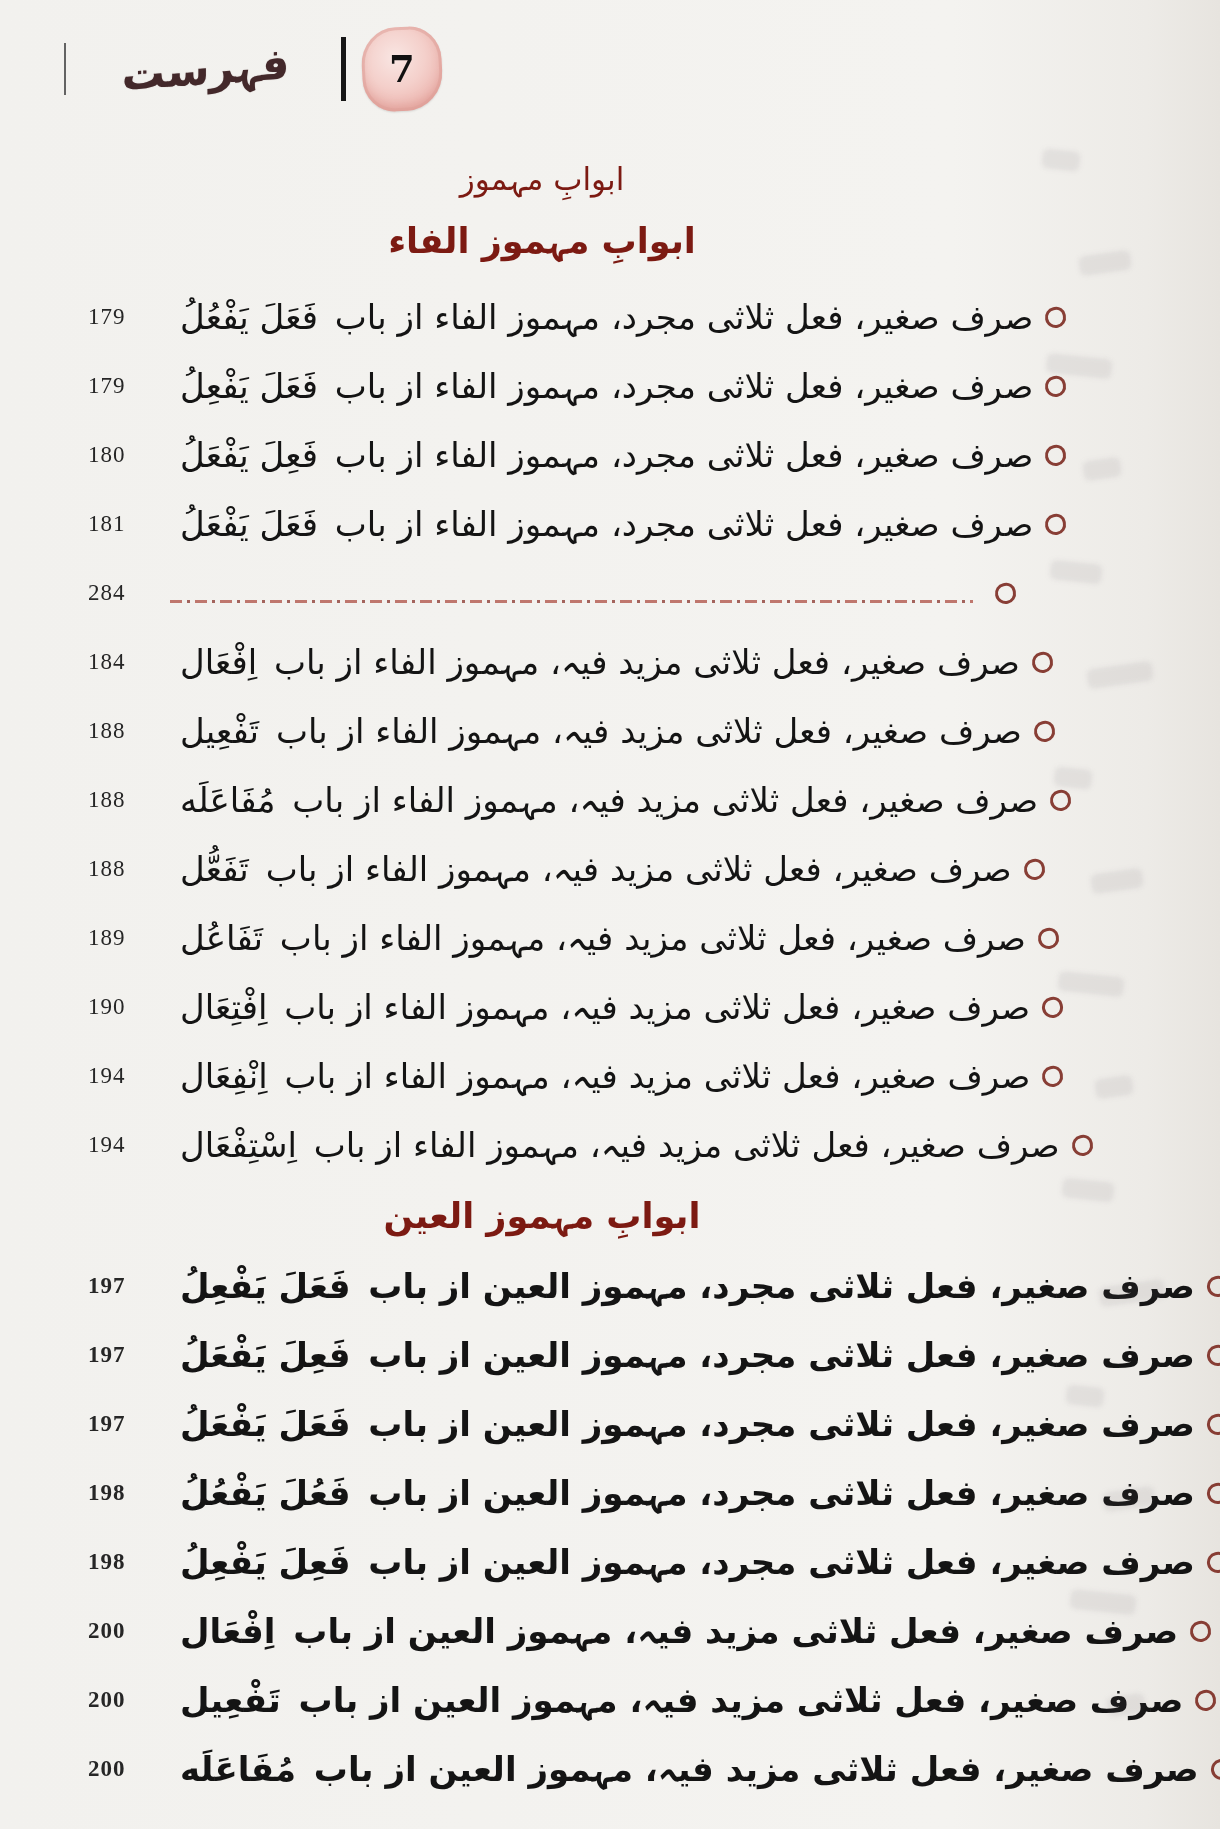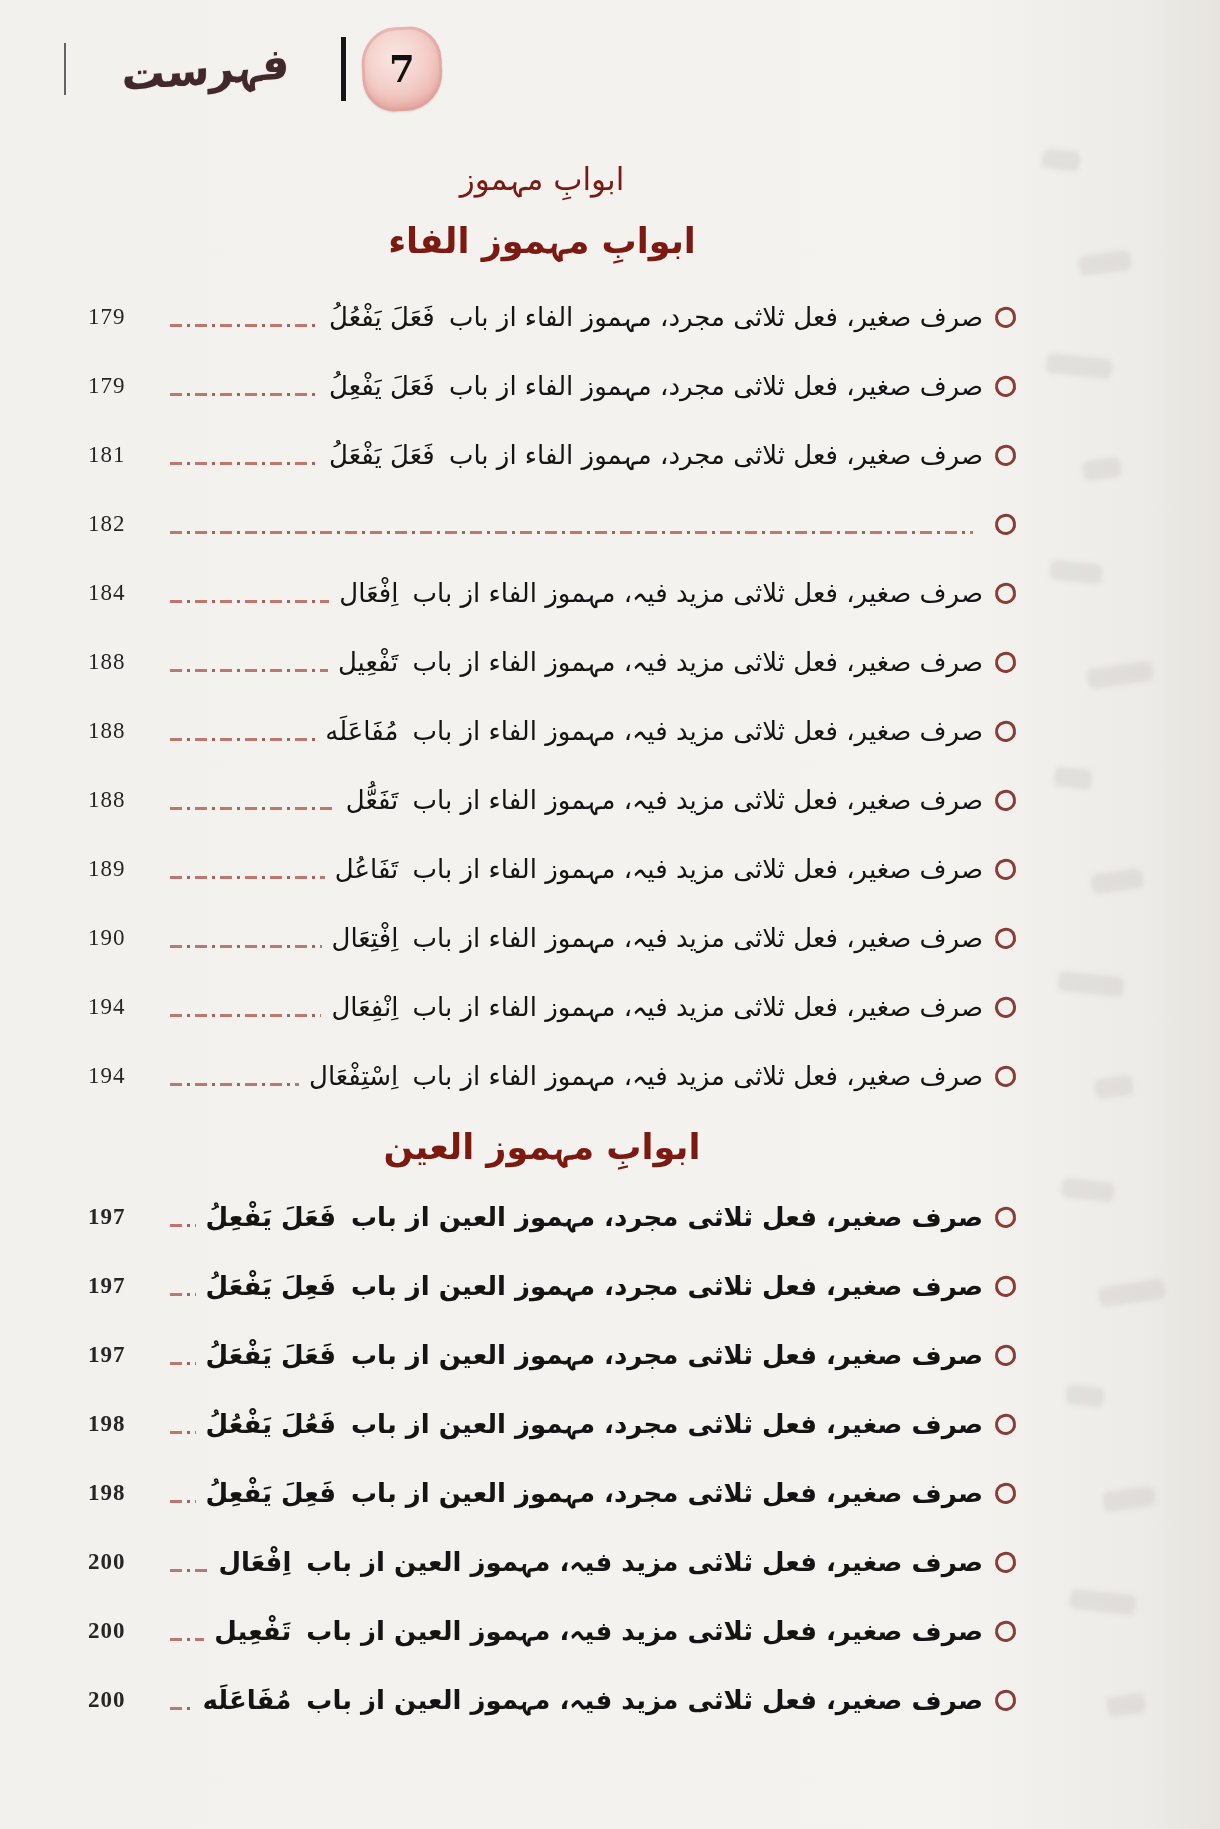--- a/index.html
+++ b/index.html
@@ -67,21 +67,21 @@
     flex:1 1 auto;height:3px;margin:0 10px;position:relative;top:9px;
     background-image:repeating-linear-gradient(to right,
       #b2584d 0px,#b2584d 12px,
       rgba(0,0,0,0) 12px,rgba(0,0,0,0) 17px,
       #8f4038 17px,#8f4038 20px,
       rgba(0,0,0,0) 20px,rgba(0,0,0,0) 25px);
     opacity:.8;
   }
   .entry{
     flex:0 0 auto;direction:rtl;unicode-bidi:embed;white-space:nowrap;
-    font-size:26px;color:#141414;
+    font-size:34px;color:#141414;
   }
   .entry-pattern{letter-spacing:1px;padding-right:6px;}
   .bullet{
     flex:0 0 auto;width:15px;height:15px;margin:2px 4px 0 12px;
     border:3.5px solid #7c2a21;border-radius:50% 46% 50% 52%;
     transform:rotate(-12deg);opacity:.9;
   }
 
   
   .ghost{
@@ -116,30 +116,36 @@
     <span class="bullet"></span>
   </div>
 
   <div class="toc-row">
     <span class="page-num">179</span>
     <span class="leader"></span>
     <span class="entry"><span class="entry-main">صرف صغیر، فعل ثلاثی مجرد، مہموز الفاء از باب </span><span class="entry-pattern">فَعَلَ يَفْعِلُ</span></span>
     <span class="bullet"></span>
   </div>
 
+  <div class="toc-row">
+    <span class="page-num">180</span>
+    <span class="leader"></span>
+    <span class="entry"><span class="entry-main">صرف صغیر، فعل ثلاثی مجرد، مہموز الفاء از باب </span><span class="entry-pattern">فَعِلَ يَفْعَلُ</span></span>
+    <span class="bullet"></span>
+  </div>
 
   <div class="toc-row">
     <span class="page-num">181</span>
     <span class="leader"></span>
     <span class="entry"><span class="entry-main">صرف صغیر، فعل ثلاثی مجرد، مہموز الفاء از باب </span><span class="entry-pattern">فَعَلَ يَفْعَلُ</span></span>
     <span class="bullet"></span>
   </div>
 
   <div class="toc-row">
-    <span class="page-num">182</span>
+    <span class="page-num">284</span>
     <span class="leader"></span>
     <span class="bullet"></span>
   </div>
 
   <div class="toc-row">
     <span class="page-num">184</span>
     <span class="leader"></span>
     <span class="entry"><span class="entry-main">صرف صغیر، فعل ثلاثی مزید فیہ، مہموز الفاء از باب </span><span class="entry-pattern">اِفْعَال</span></span>
     <span class="bullet"></span>
   </div>

